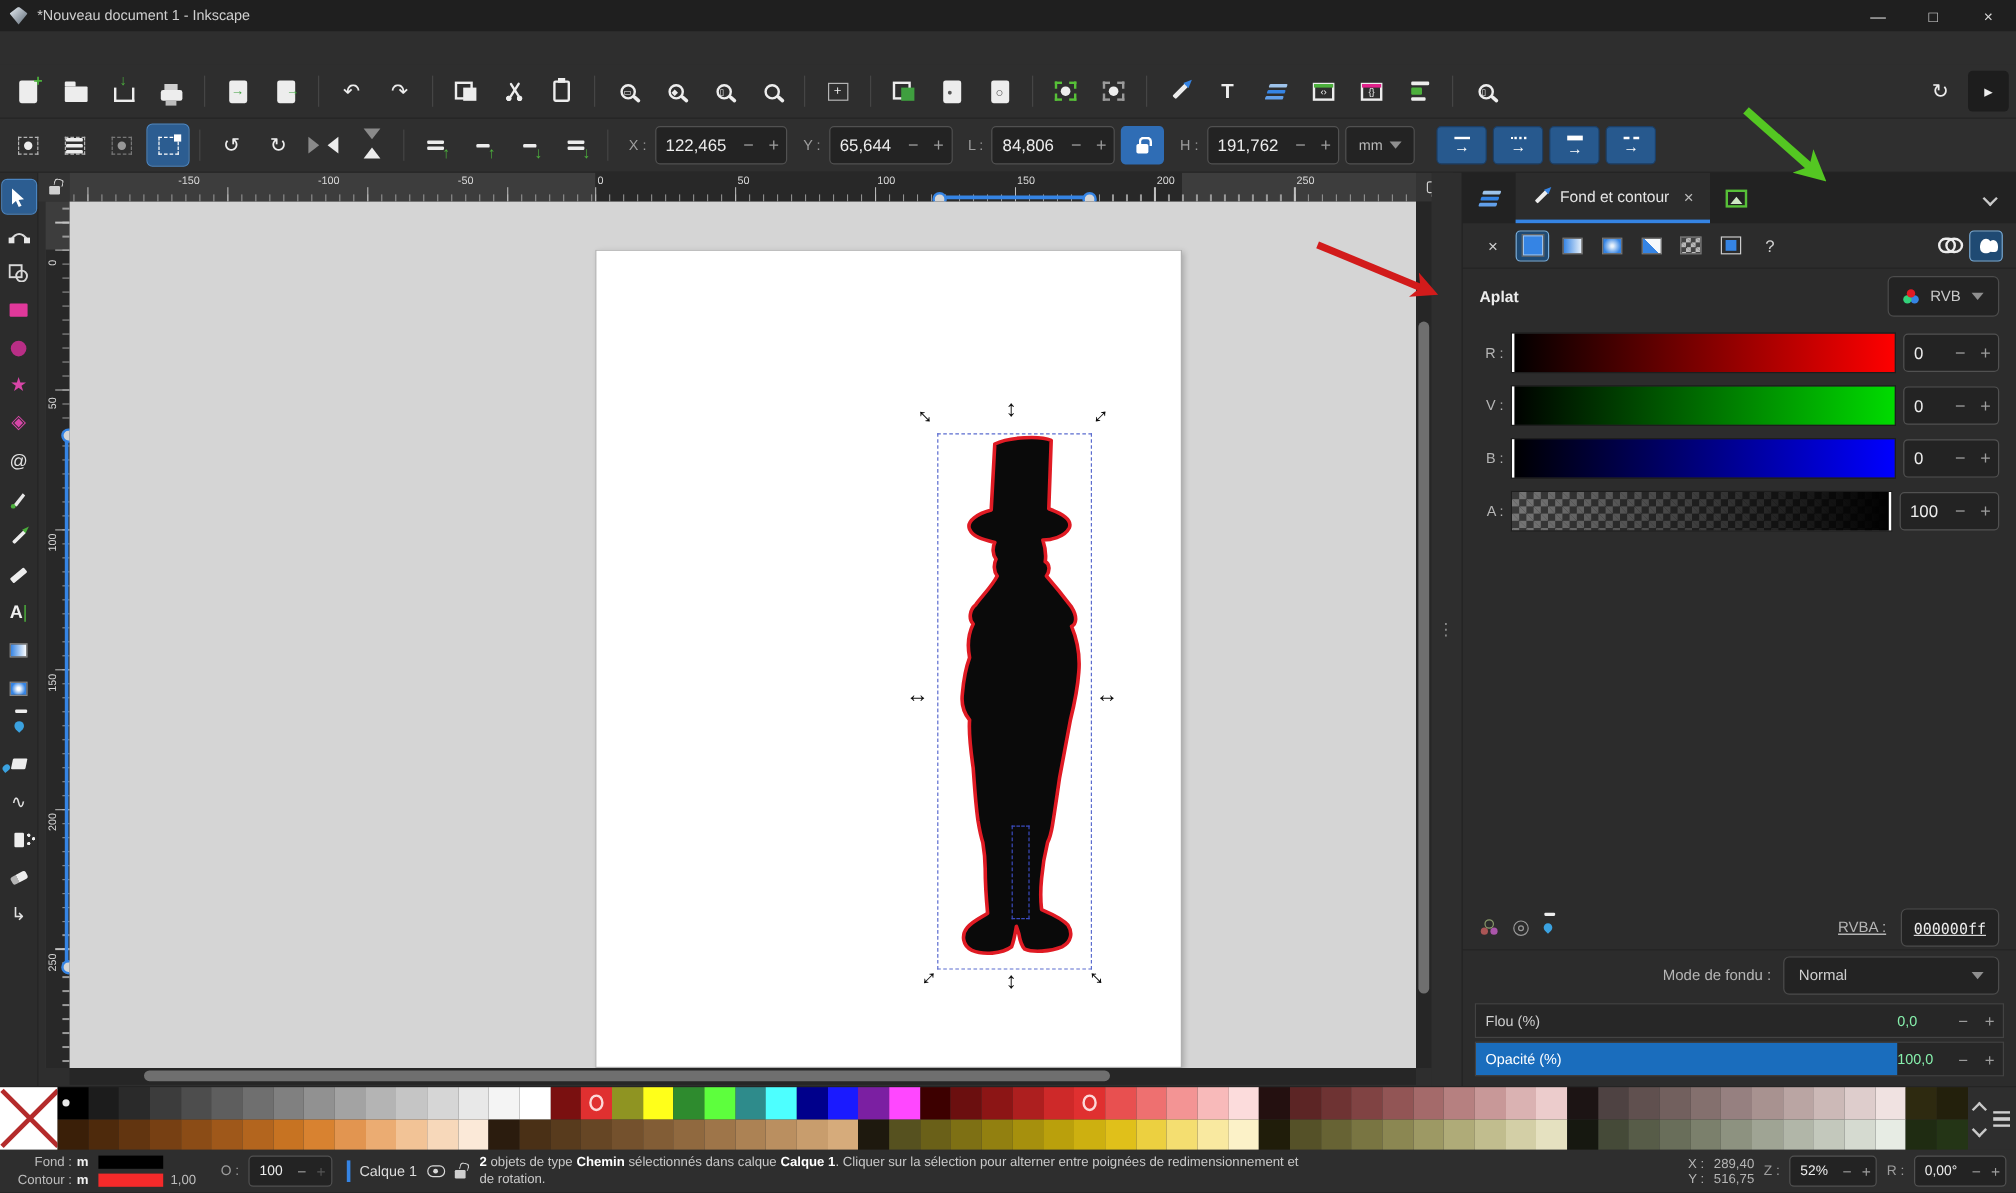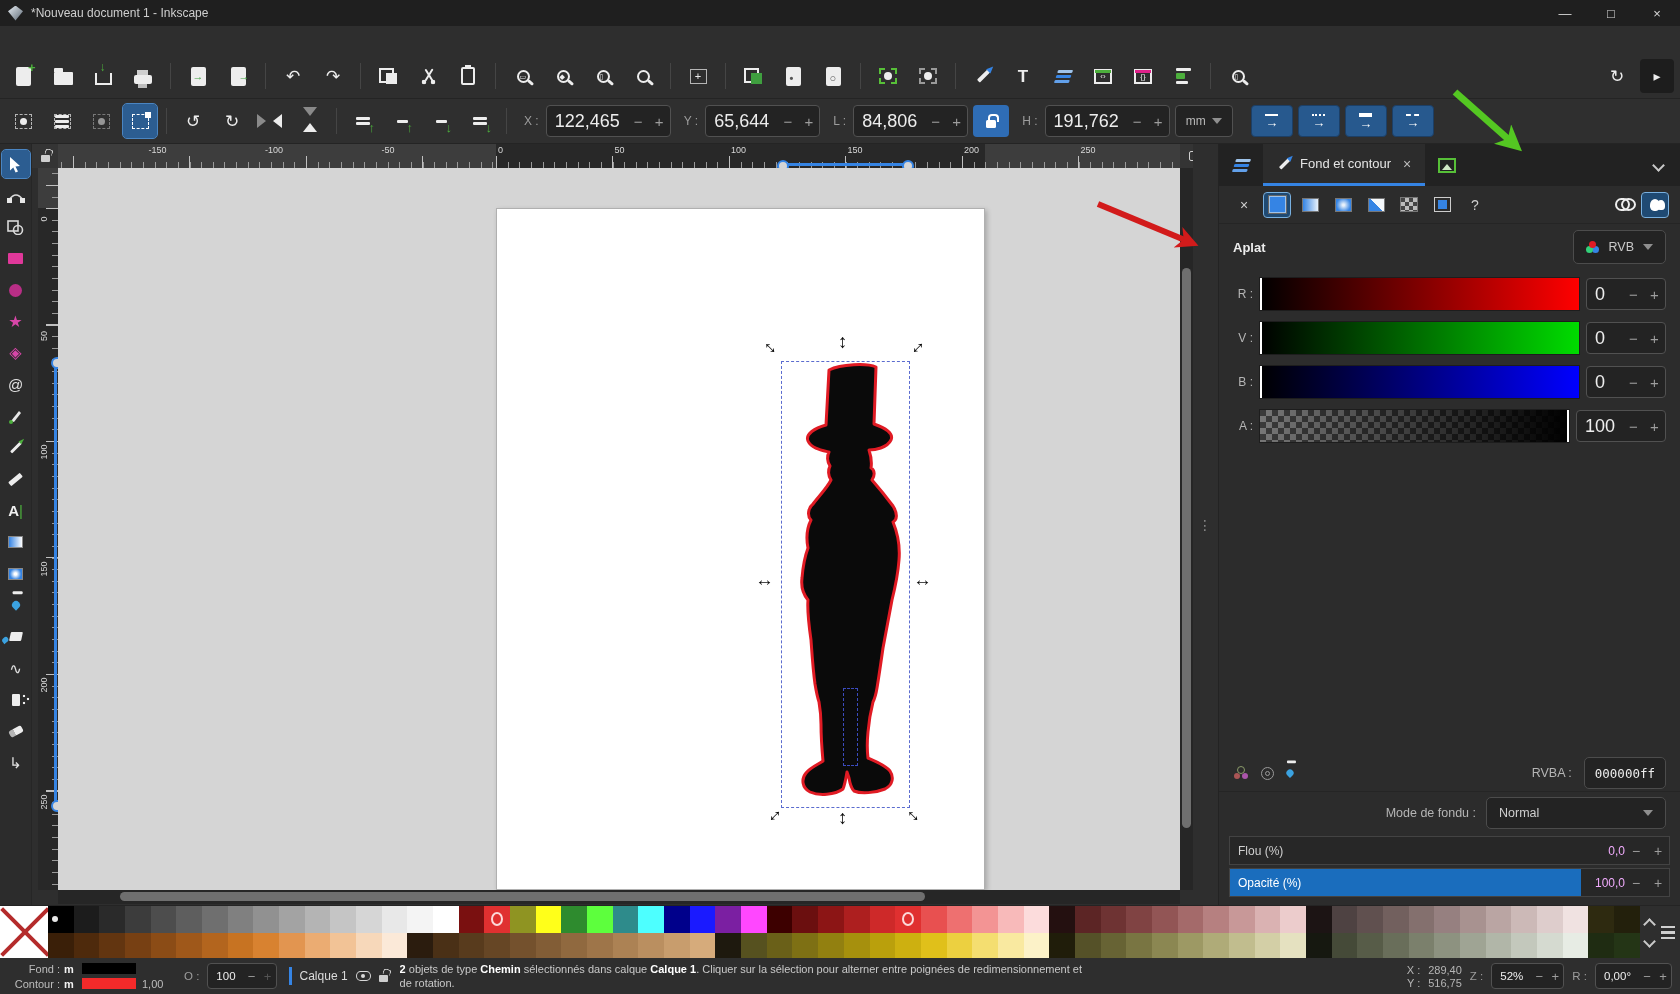--- a/index.html
+++ b/index.html
@@ -80,21 +80,21 @@
   .bluebtn{width:42px;height:32px;background:#27598e;border:1px solid #1c3f66;border-radius:4px;display:flex;align-items:center;justify-content:center;color:#fff;flex:none;}
   .bluebtn .mvg{font-size:13px;border-top:2px solid #fff;padding-top:1px;line-height:12px;}
   .lockbtn{width:36px;height:32px;background:#2f6db5;border-radius:4px;display:flex;align-items:center;justify-content:center;flex:none;}
   .lockcl{width:10px;height:8px;background:#fff;border-radius:1.5px;position:relative;margin-top:5px;}
   .lockcl::before{content:"";position:absolute;left:1.5px;top:-6px;width:7px;height:6px;border:2px solid #fff;border-bottom:none;border-radius:4px 4px 0 0;}
   .lockop{width:9px;height:7px;background:#cfcfcf;border-radius:1px;position:relative;margin-top:5px;}
   .lockop::before{content:"";position:absolute;left:4px;top:-6px;width:6px;height:5px;border:1.8px solid #cfcfcf;border-bottom:none;border-radius:3px 3px 0 0;transform:rotate(14deg);}
 
   .flab{font-size:12px;color:#9d9d9d;margin:0 2px 0 8px;flex:none;}
   .spin{display:inline-flex;align-items:center;background:#232323;border:1px solid #515151;border-radius:4px;height:32px;flex:none;}
-  .spin .num{padding:0 8px;min-width:56px;color:#ededed;font-size:18px;}
+  .spin .num{padding:0 8px;min-width:56px;color:#ededed;font-size:14px;}
   .spin .sb{width:21px;text-align:center;color:#9d9d9d;font-size:15px;}
   .spin.small{height:26px;}
   .spin.small .num{min-width:34px;font-size:11.5px;}
   .spin.small .sb{width:16px;font-size:13px;}
   .unit{display:inline-flex;align-items:center;gap:6px;background:#232323;border:1px solid #515151;border-radius:4px;height:32px;padding:0 10px;font-size:12px;color:#b9b9b9;flex:none;}
   .tri{width:0;height:0;border-left:5px solid transparent;border-right:5px solid transparent;border-top:6px solid #8f8f8f;}
 
   
   .toolbox{left:0;top:144px;width:32px;height:761px;background:#2c2c2c;border-right:1px solid #262626;display:flex;flex-direction:column;align-items:center;padding-top:6px;gap:3.5px;}
   .tool{width:28px;height:28px;border-radius:4px;display:flex;align-items:center;justify-content:center;flex:none;position:relative;}
@@ -188,34 +188,34 @@
   .rvbtxt{font-size:12.5px;color:#c9c9c9;}
   .sliders{display:flex;flex-direction:column;gap:8px;padding:6px 14px 0 8px;flex:none;}
   .srow{display:flex;align-items:center;gap:6px;height:36px;}
   .slab{width:26px;text-align:right;font-size:12px;color:#b5b5b5;flex:none;}
   .sbar{flex:1;height:34px;border:1px solid #1d1d1d;position:relative;}
   .sbar.r{background:linear-gradient(90deg,#000,#f00);}
   .sbar.v{background:linear-gradient(90deg,#000,#00dc00);}
   .sbar.b{background:linear-gradient(90deg,#000,#0000ff);}
   .sbar.a{background-image:linear-gradient(90deg,rgba(0,0,0,0),#000),linear-gradient(45deg,#777 25%,transparent 25%,transparent 75%,#777 75%),linear-gradient(45deg,#777 25%,transparent 25%,transparent 75%,#777 75%);background-color:#3a3a3a;background-size:100% 100%,12px 12px,12px 12px;background-position:0 0,0 0,6px 6px;}
   .smark{position:absolute;top:0;bottom:0;width:2px;background:#fff;}
-  .pickrow{display:flex;align-items:center;padding:0 14px;gap:12px;flex:none;height:36px;}
+  .pickrow{display:flex;align-items:center;padding:0 14px;gap:12px;flex:none;height:36px;text-decoration:underline;}
   .trirings{width:16px;height:14px;position:relative;}
   .trirings::before{content:"";position:absolute;left:4px;top:0;width:6px;height:6px;border-radius:50%;border:1.6px solid #9a7;box-shadow:-4px 6px 0 -1px #a55,4px 6px 0 -1px #a5a;border-color:#8a9a6a;}
   .targ{width:13px;height:13px;border:1.6px solid #9a9a9a;border-radius:50%;display:flex;align-items:center;justify-content:center;}
   .targ i{width:5px;height:5px;border:1.4px solid #9a9a9a;border-radius:50%;display:block;}
   .rvba-lab{margin-left:auto;font-size:12.5px;color:#b5b5b5;}
   .rvba-box{background:#232323;border:1px solid #4c4c4c;border-radius:5px;height:32px;display:flex;align-items:center;padding:0 10px;font-size:12.5px;color:#ededed;font-family:"DejaVu Sans Mono","Liberation Mono",monospace;}
   .blendrow{display:flex;align-items:center;justify-content:flex-end;gap:10px;padding:0 14px;height:42px;flex:none;border-top:1px solid #252525;}
   .blendlab{font-size:12.5px;color:#b5b5b5;}
   .blendsel{width:180px;height:32px;background:#232323;border:1px solid #4c4c4c;border-radius:5px;display:flex;align-items:center;padding:0 12px;font-size:12.5px;color:#cfcfcf;}
   .blendsel .tri{margin-left:auto;}
   .fxrow{margin:3px 10px 0 10px;height:29px;border:1px solid #434343;background:#272727;display:flex;align-items:center;flex:none;font-size:12px;color:#cfcfcf;}
   .fxrow .lbl{padding-left:8px;flex:1;}
-  .fxrow .val{width:44px;text-align:right;color:#f0abfc;}
+  .fxrow .val{width:44px;text-align:left;color:#86efac;}
   .fxrow .sb{width:22px;text-align:center;color:#9d9d9d;font-size:14px;}
   .fxrow.op{background:#272727;padding:0;overflow:hidden;}
   .opfill{align-self:stretch;flex:1;background:#1a6dbd;display:flex;align-items:center;padding-left:8px;color:#fff;}
 
   
   .palettebar{left:0;top:905px;width:1680px;height:53px;background:#2e2e2e;border-top:1px solid #242424;}
   .palx{position:absolute;left:0;top:0;width:48px;height:53px;background:#fff;overflow:hidden;}
   .palx::before,.palx::after{content:"";position:absolute;left:-8px;top:24px;width:66px;height:4px;background:#b42b2b;}
   .palx::before{transform:rotate(45deg);} .palx::after{transform:rotate(-45deg);}
   .palrows{position:absolute;left:48px;top:0;right:40px;height:53px;display:flex;flex-direction:column;}

